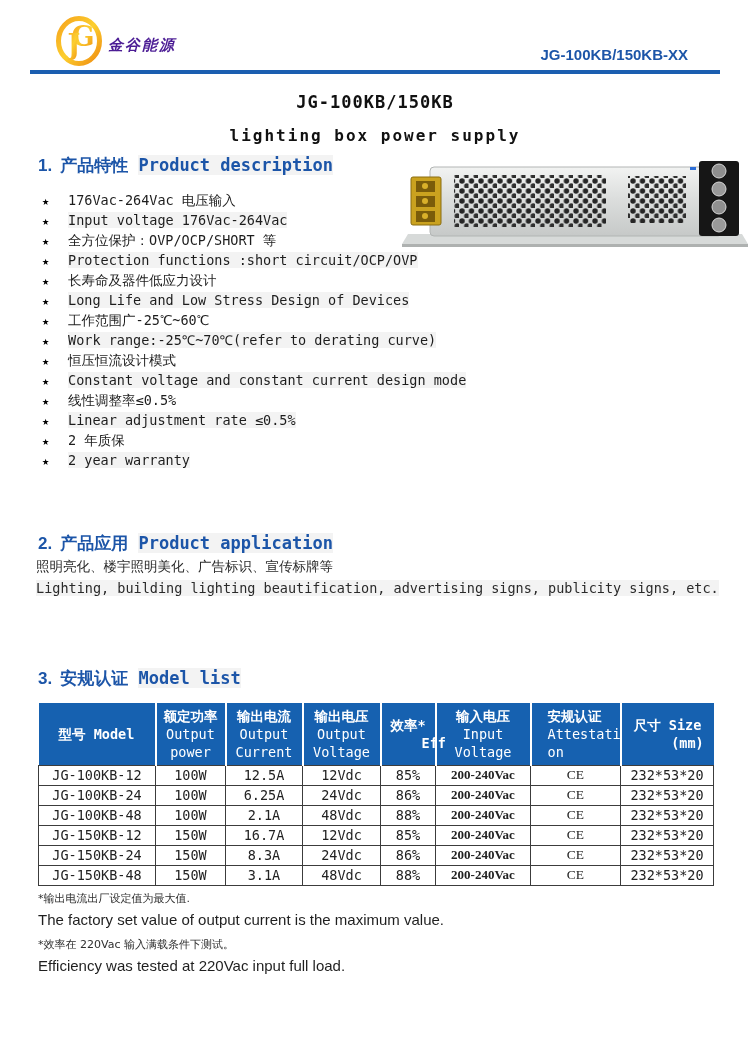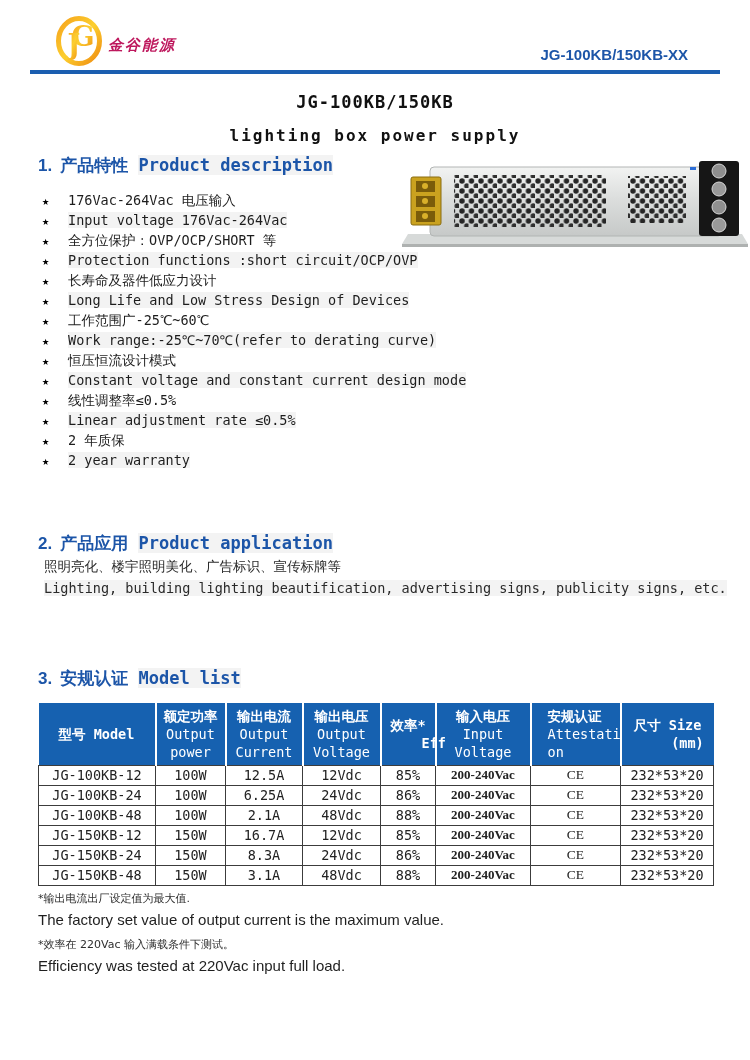--- a/index.html
+++ b/index.html
@@ -7,21 +7,21 @@
     --tableblue:#1661b0;
     --rule:#1b5eb0;
   }
   *{margin:0;padding:0;box-sizing:border-box;}
   body{background:#888;font-family:"DejaVu Sans Mono",monospace;}
   .page{position:relative;width:750px;height:1060px;background:#fff;margin:0 auto;overflow:hidden;}
 
   
   .hdr{position:absolute;top:0;left:0;width:750px;height:74px;}
   .logo{position:absolute;left:55px;top:16px;}
-  .brand{position:absolute;left:108px;top:36px;font-family:"DejaVu Serif",serif;font-style:italic;font-weight:bold;font-size:15px;letter-spacing:2px;color:#be185d;}
+  .brand{position:absolute;left:108px;top:36px;font-family:"DejaVu Serif",serif;font-style:italic;font-weight:bold;font-size:15px;letter-spacing:2px;color:#4c1d95;}
   .docnum{position:absolute;right:62px;top:46px;font-family:"Liberation Sans",sans-serif;font-weight:bold;font-size:15px;color:var(--accent);}
   .rule{position:absolute;left:30px;right:30px;bottom:0;height:4px;background:var(--rule);}
 
   
   .title{position:absolute;top:92px;left:0;width:750px;text-align:center;color:#111;}
   .title .t1{font-size:17px;font-weight:bold;letter-spacing:1px;}
   .title .t2{font-size:16px;font-weight:bold;letter-spacing:2px;margin-top:14px;}
 
   
   .sec{position:absolute;left:38px;font-size:17px;font-weight:bold;color:var(--accent);}
@@ -29,21 +29,21 @@
   .hl{background:#f3f3f3;}
 
   
   .features{position:absolute;left:42px;top:190px;width:420px;}
   .feat{height:20px;line-height:20px;white-space:nowrap;color:#1d1d1d;font-size:13.5px;}
   .star{display:inline-block;width:26px;font-size:12px;color:#000;}
   
   .photo{position:absolute;left:402px;top:158px;}
 
   
-  .apptext{position:absolute;left:44px;top:558px;color:#2a2a2a;}
+  .apptext{position:absolute;left:36px;top:558px;color:#2a2a2a;}
   .apptext .zh{font-size:13.5px;height:22px;}
   .apptext .en{font-size:13.5px;}
 
   
   .tablewrap{position:absolute;left:38px;top:703px;width:675px;}
   table{border-collapse:collapse;table-layout:fixed;width:675px;}
   thead th{background:var(--tableblue);color:#fff;font-size:13.5px;font-weight:normal;
     vertical-align:middle;text-align:center;border-right:2px solid #fff;height:62px;padding:2px 0;}
   thead th:last-child{border-right:none;margin-top:30px;}
   thead .zh{font-weight:bold;line-height:18px;}

